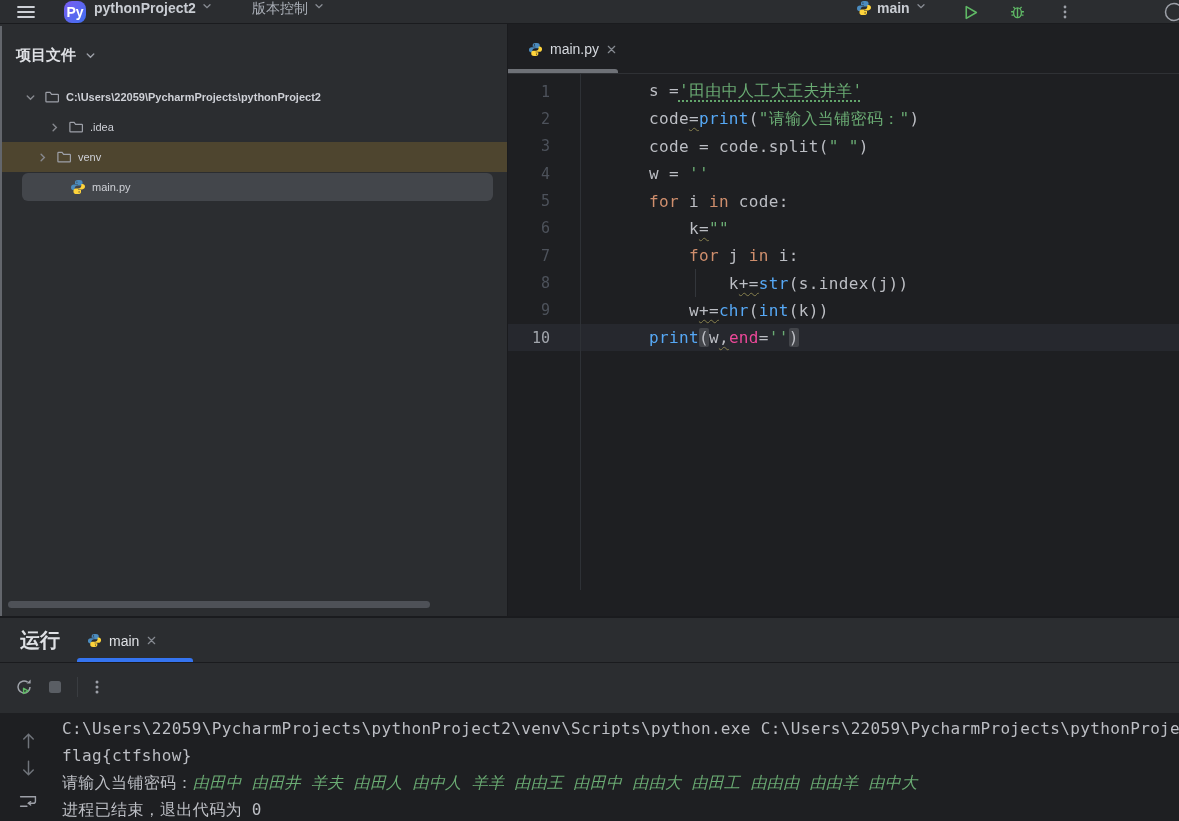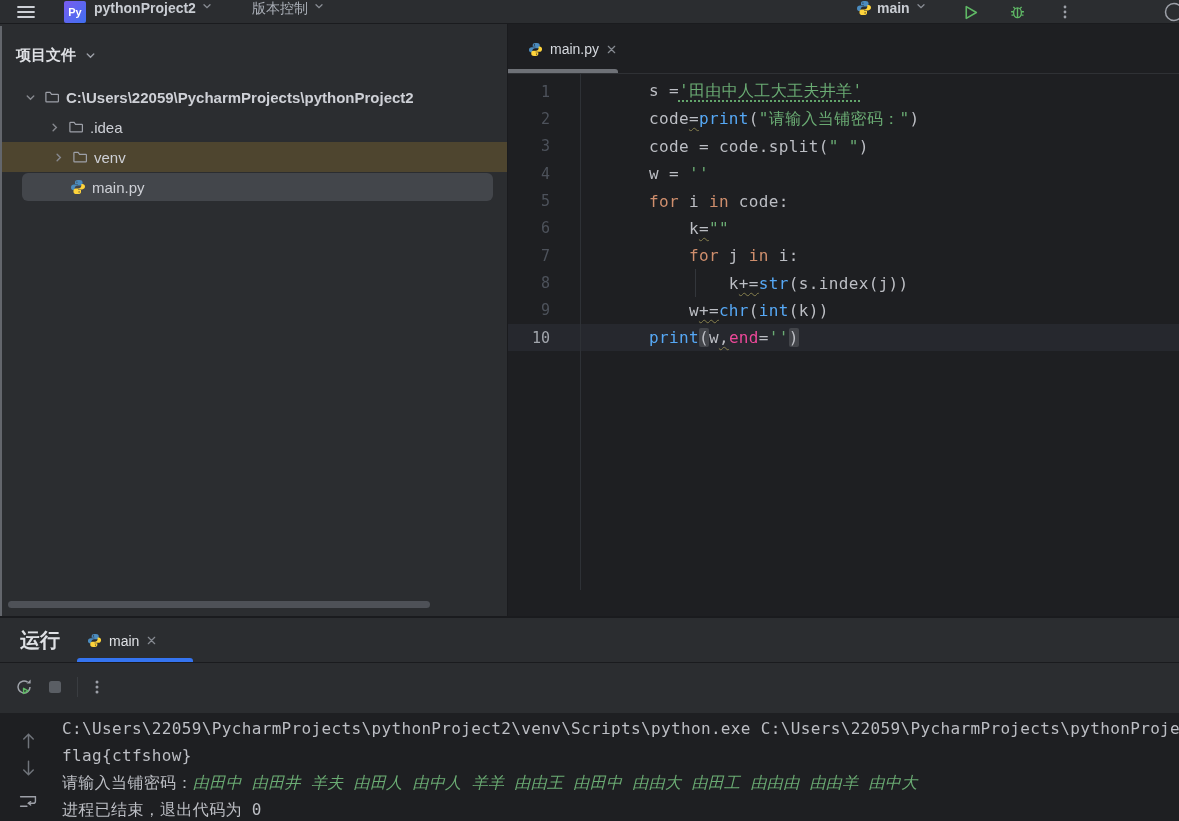--- a/index.html
+++ b/index.html
@@ -7,39 +7,39 @@
   .app{position:relative;width:1179px;height:821px;background:#2b2d30;overflow:hidden;
        font-family:"Liberation Sans","DejaVu Sans",sans-serif;color:#bcbec4;}
   svg{display:block;}
 
   
   .topbar{position:absolute;left:0;top:0;width:1179px;height:24px;background:#2b2d30;
           border-bottom:1px solid #1a1b1e;overflow:hidden;}
   .tb-item{position:absolute;display:flex;gap:5px;}
   .tb-text{font-size:14px;font-weight:600;color:#c9cdd3;white-space:nowrap;}
   .tb-text.dim{font-weight:400;color:#a9aeb6;}
-  .badge{position:absolute;left:64px;top:1px;width:22px;height:22px;border-radius:2px;
+  .badge{position:absolute;left:64px;top:1px;width:22px;height:22px;border-radius:8px;
          background:linear-gradient(135deg,#7a5df0,#3f6ff0);display:flex;align-items:center;
-         justify-content:center;color:#fff;font-size:11px;font-weight:700;}
+         justify-content:center;color:#fff;font-size:14px;font-weight:700;}
 
   
   .left-stripe{position:absolute;left:0;top:26px;width:2px;height:786px;background:#63666c;}
 
   
   .project-panel{position:absolute;left:0;top:24px;width:507px;height:592px;background:#2b2d30;}
   .pp-header{display:flex;align-items:center;gap:8px;padding:15px 0 0 16px;height:48px;}
   .pp-title{font-size:15px;font-weight:600;color:#dfe1e5;}
   .tree{position:absolute;left:0;top:58px;right:0;}
   .tree-row{position:relative;height:30px;}
   .tree-row.drop{background:#4e452f;}
   .tree-row .pill{position:absolute;left:22px;right:14px;top:1px;bottom:1px;background:#43464b;border-radius:6px;}
   .tree-content{position:relative;display:flex;align-items:center;height:30px;gap:6px;}
   .tree-chev{width:16px;height:16px;display:flex;align-items:center;justify-content:center;flex:none;}
   .tree-ico{width:16px;height:16px;flex:none;}
-  .tree-label{font-size:15px;color:#ced0d6;white-space:nowrap;}
+  .tree-label{font-size:11px;color:#ced0d6;white-space:nowrap;}
   .tree-label.bold{font-weight:700;}
   .pp-hscroll{position:absolute;left:8px;top:577px;width:422px;height:7px;border-radius:3.5px;background:#4e5157;}
 
   .v-border{position:absolute;left:507px;top:24px;width:1px;height:592px;background:#1a1b1e;}
 
   
   .editor-area{position:absolute;left:508px;top:24px;width:671px;height:592px;background:#1e1f22;}
   .tabbar{position:relative;height:50px;border-bottom:1px solid #2f3135;}
   .ed-tab{position:absolute;left:0;top:0;width:110px;height:50px;display:flex;align-items:center;gap:7px;padding-left:20px;}
   .ed-tab-label{font-size:14px;color:#d5d8de;}
@@ -181,21 +181,21 @@
             </span>
             <span class="tree-ico">
               <svg width="16" height="16" viewBox="0 0 16 16">
                 <path fill="none" stroke="#9da0a8" stroke-width="1.2" d="M1.9 4.1c0-.4.3-.7.7-.7h3.5l1.5 1.9h6.1c.4 0 .7.3.7.7v6.2c0 .4-.3.7-.7.7H2.6c-.4 0-.7-.3-.7-.7V4.1z"></path>
               </svg>
             </span>
             <span class="tree-label">.idea</span>
           </div>
         </div>
         <div class="tree-row drop">
-          <div class="tree-content" style="padding-left: 50px;">
+          <div class="tree-content" style="padding-left: 34px;">
             <span class="tree-chev">
               <svg width="13" height="13" viewBox="0 0 14 14" fill="none" stroke="#87898f" stroke-width="1.5" stroke-linecap="round">
                 <path d="M5.5 3.5 9 7l-3.5 3.5"></path>
               </svg>
             </span>
             <span class="tree-ico">
               <svg width="16" height="16" viewBox="0 0 16 16">
                 <path fill="none" stroke="#9da0a8" stroke-width="1.2" d="M1.9 4.1c0-.4.3-.7.7-.7h3.5l1.5 1.9h6.1c.4 0 .7.3.7.7v6.2c0 .4-.3.7-.7.7H2.6c-.4 0-.7-.3-.7-.7V4.1z"></path>
               </svg>
             </span>

